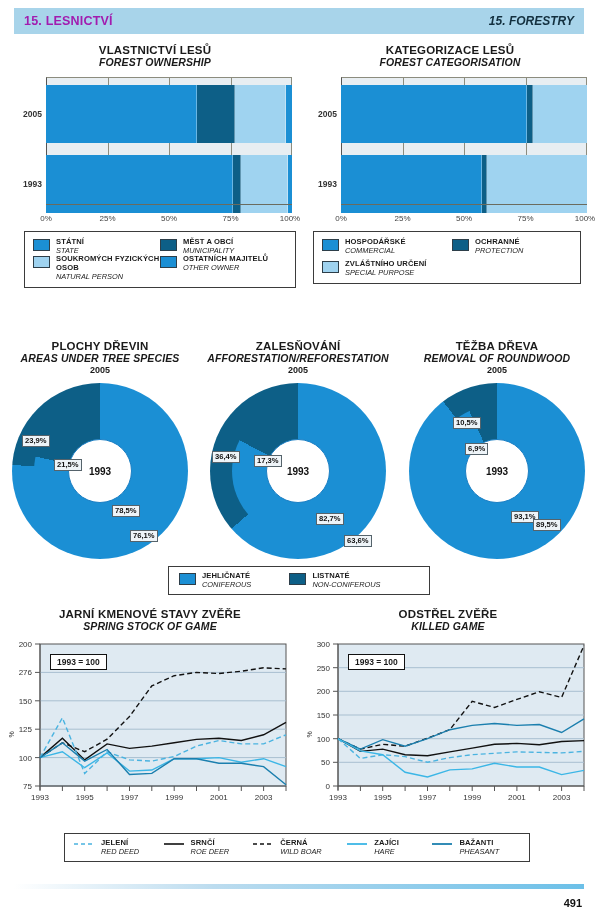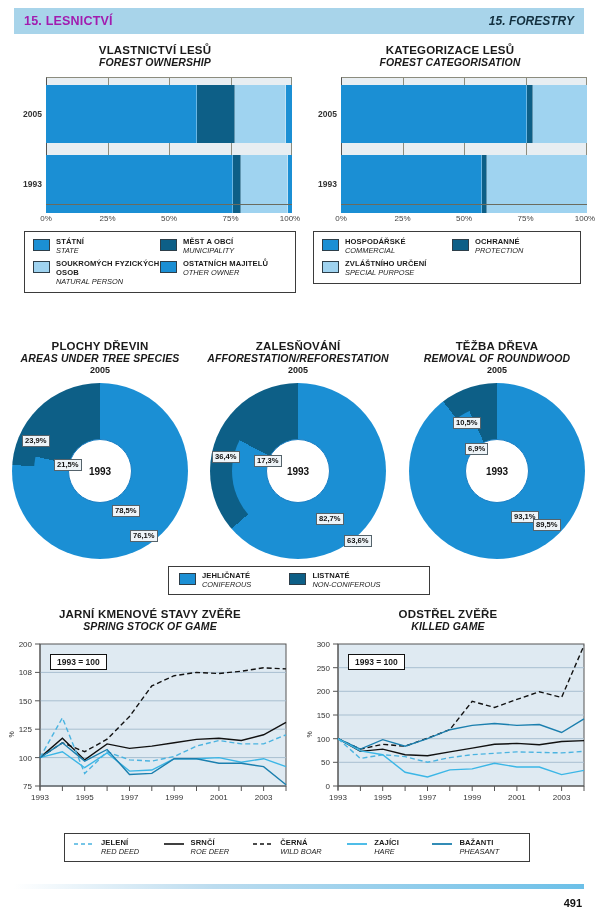--- a/index.html
+++ b/index.html
@@ -118,21 +118,21 @@
       <div class="rowlabel" style="top:102px">1993</div>
       <div class="axisline"></div>
       <div class="tick" style="left:36px">0%</div>
       <div class="tick" style="left:97.5px">25%</div>
       <div class="tick" style="left:159px">50%</div>
       <div class="tick" style="left:220.5px">75%</div>
       <div class="tick" style="left:280px">100%</div>
     </div>
 
     <div class="legendbox" style="margin:4px 4px 0 14px;">
-      <div class="legrow" style="margin-bottom:5px">
+      <div class="legrow" style="">
         <div class="legitem" style="width:50%">
           <span class="swatch" style="background:#1b8fd4"></span>
           <span class="legtxt">
             <b>STÁTNÍ</b>
             <i>STATE</i>
           </span>
         </div>
         <div class="legitem" style="width:50%">
           <span class="swatch" style="background:#0d5f87"></span>
           <span class="legtxt">
@@ -328,21 +328,21 @@
 
         <polyline fill="none" stroke="#111" stroke-width="1.4" points="34,117.6 56.4,98.3 78.7,119.9 101.1,103.9 123.5,108.4 145.8,106.1 168.2,102.8 190.5,99.4 212.9,98.3 235.3,100.5 257.6,94.8 280,82.3"></polyline>
 
         <polyline fill="none" stroke="#4ab3e0" stroke-width="1.4" stroke-dasharray="5,3" points="34,117.6 56.4,77.8 78.7,133.4 101.1,111.8 123.5,119.9 145.8,121.1 168.2,116.5 190.5,106.1 212.9,100.5 235.3,103.9 257.6,103.9 280,94.8"></polyline>
 
         <polyline fill="none" stroke="#3bb6e6" stroke-width="1.4" points="34,117.6 56.4,111.8 78.7,127.7 101.1,112.9 123.5,131.1 145.8,130.0 168.2,118.7 190.5,118.7 212.9,117.6 235.3,122.2 257.6,118.7 280,126.6"></polyline>
 
         <polyline fill="none" stroke="#1b7fae" stroke-width="1.4" points="34,117.6 56.4,102.8 78.7,121.1 101.1,109.5 123.5,134.5 145.8,133.4 168.2,118.7 190.5,118.7 212.9,123.3 235.3,123.3 257.6,126.6 280,144.8"></polyline>
       </svg>
       <span class="ytick" style="left:0px;top:4px;width:26px">200</span>
-      <span class="ytick" style="left:0px;top:32.4px;width:26px">108</span>
+      <span class="ytick" style="left:0px;top:32.4px;width:26px">276</span>
       <span class="ytick" style="left:0px;top:60.8px;width:26px">150</span>
       <span class="ytick" style="left:0px;top:89.2px;width:26px">125</span>
       <span class="ytick" style="left:0px;top:117.6px;width:26px">100</span>
       <span class="ytick" style="left:0px;top:146px;width:26px">75</span>
       <span class="xtick" style="left:34px;top:153px">1993</span>
       <span class="xtick" style="left:78.7px;top:153px">1995</span>
       <span class="xtick" style="left:123.5px;top:153px">1997</span>
       <span class="xtick" style="left:168.2px;top:153px">1999</span>
       <span class="xtick" style="left:212.9px;top:153px">2001</span>
       <span class="xtick" style="left:257.6px;top:153px">2003</span>

